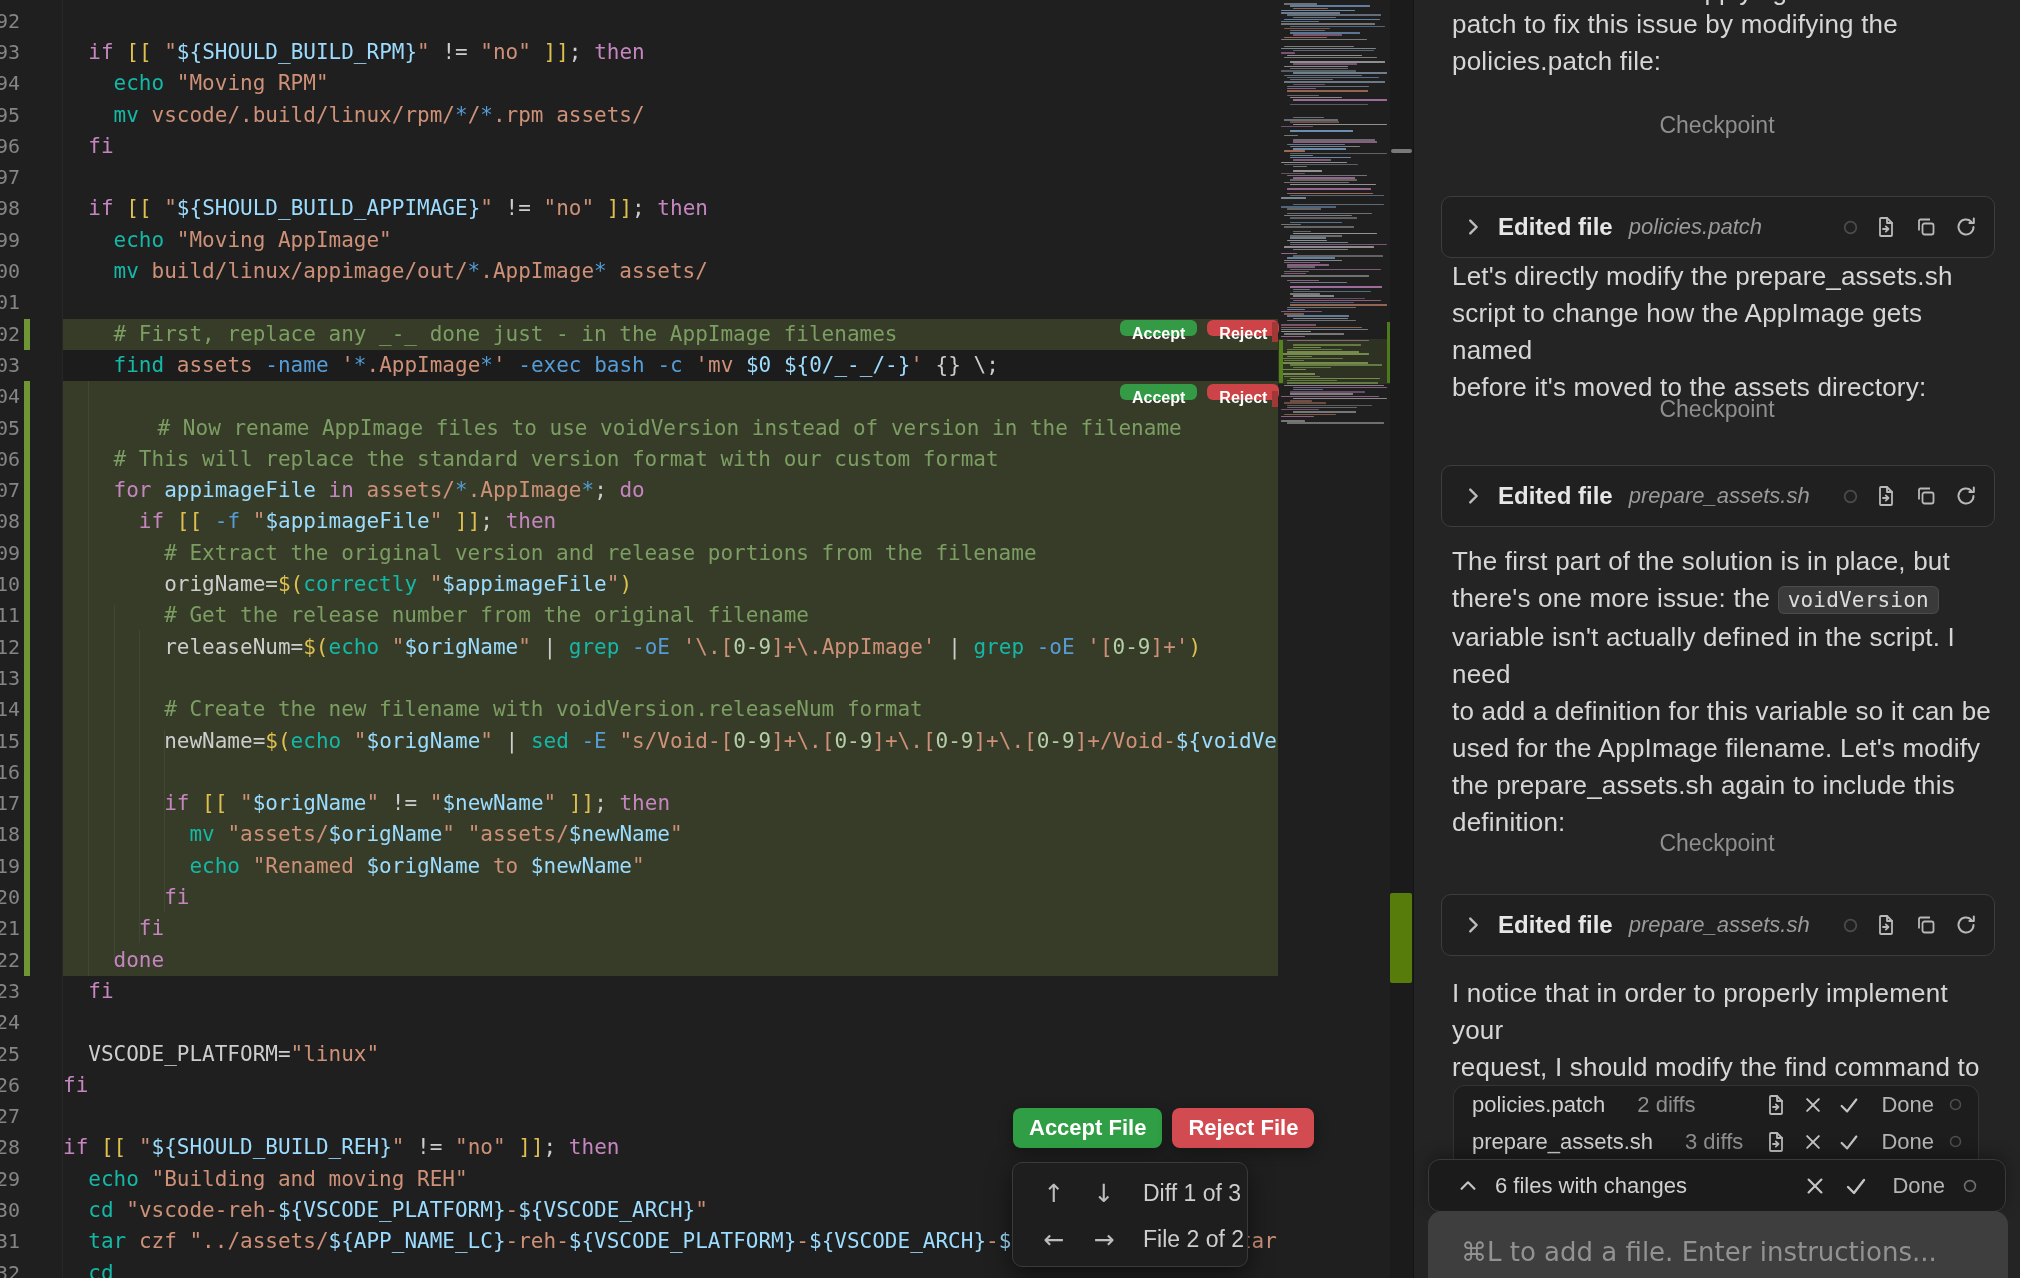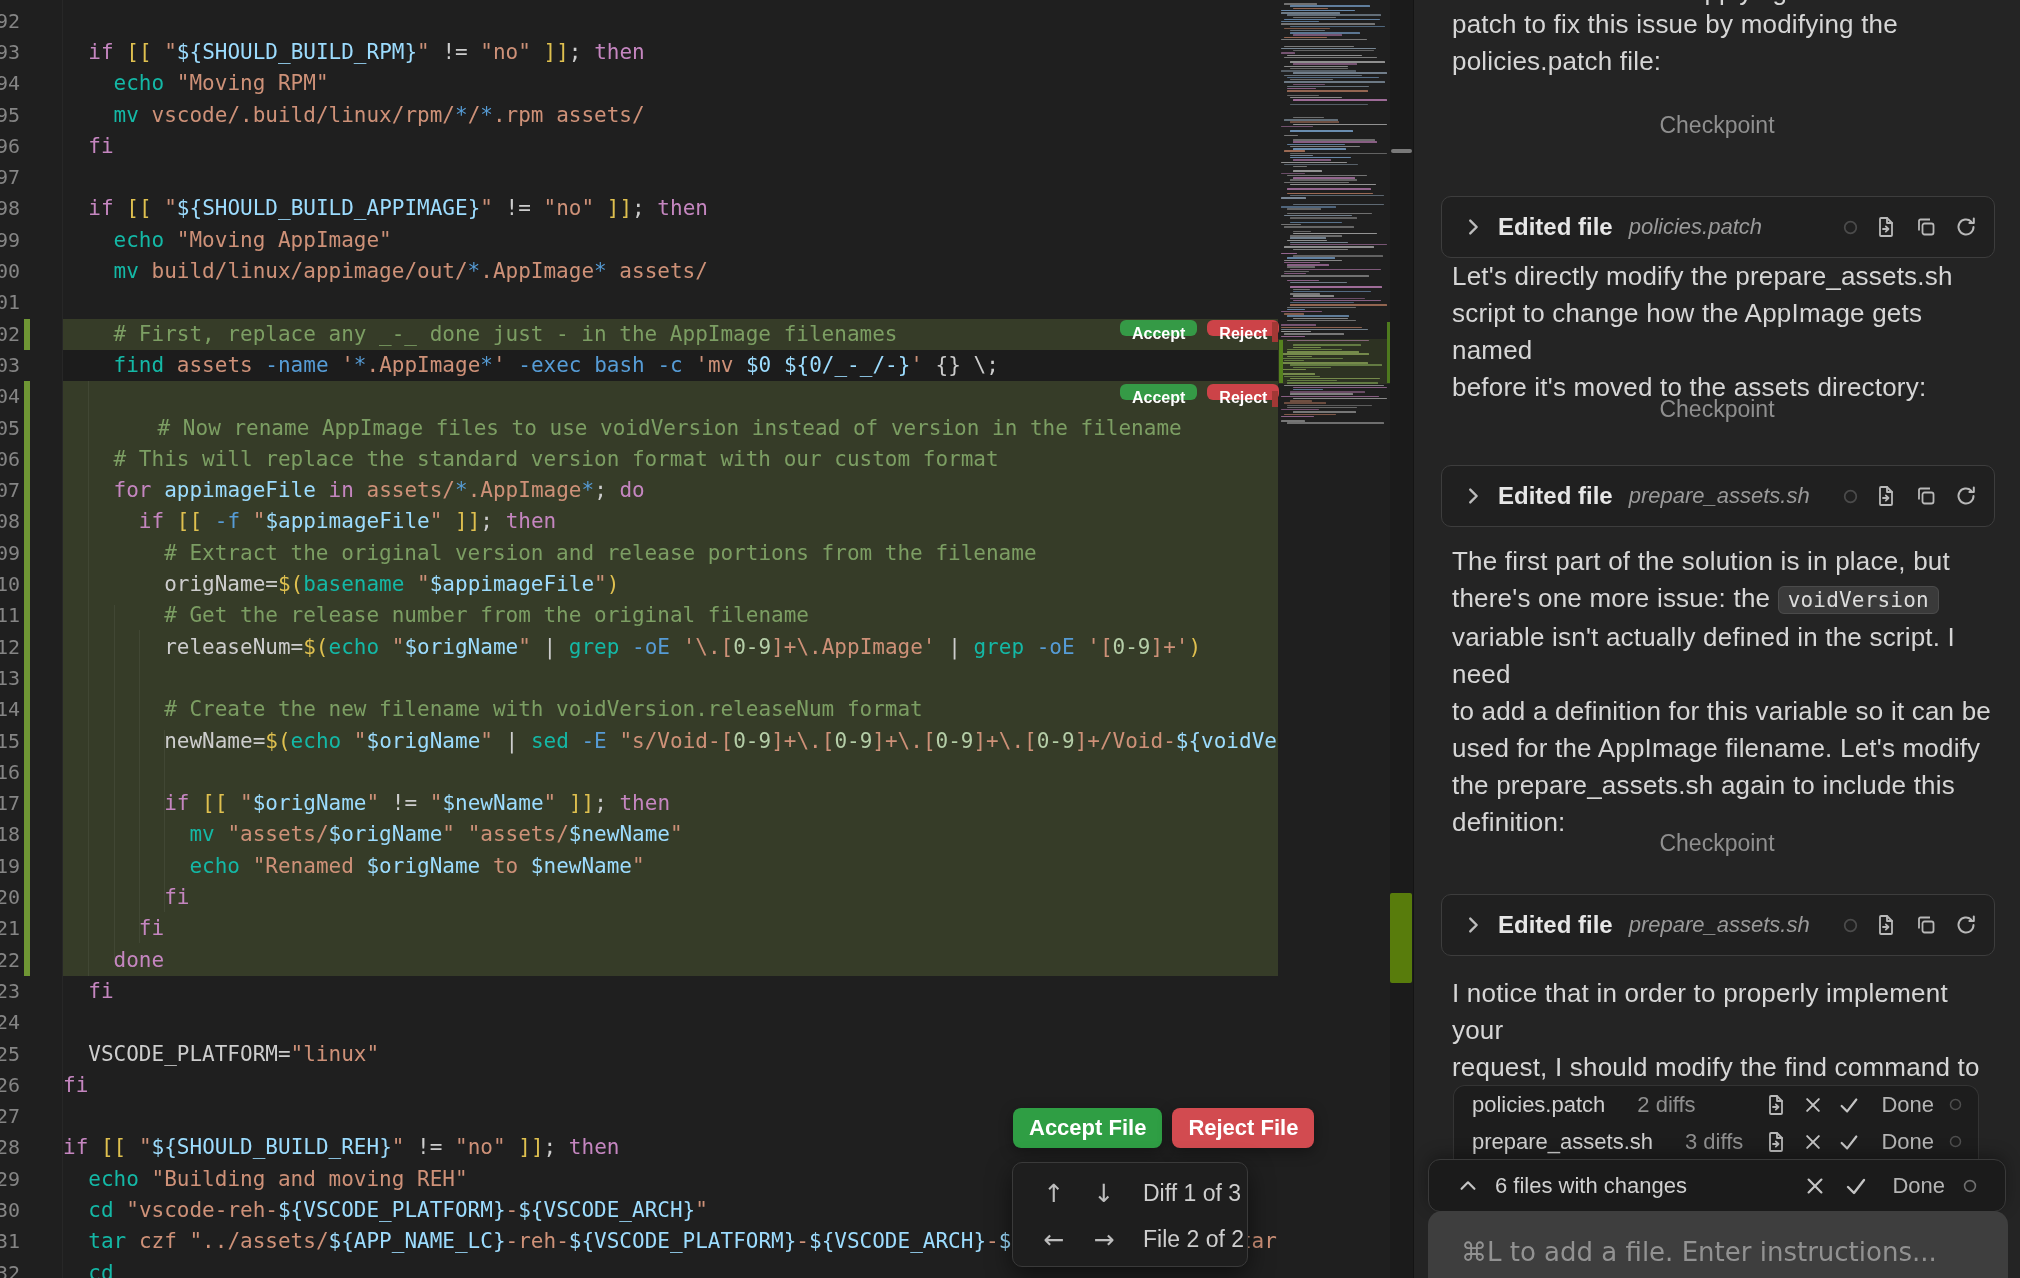--- a/index.html
+++ b/index.html
@@ -142,21 +142,21 @@
       <div class="gutter-bar" style="top: 506.45px; height: 31.3px;"></div>
       <div class="gutter-num" style="top: 506.45px;">408</div>
       <div class="code-line" style="top: 506.45px;"><span class="tk-p">      </span><span class="tk-k">if</span><span class="tk-p"> </span><span class="tk-b">[[</span><span class="tk-p"> </span><span class="tk-o">-f</span><span class="tk-p"> </span><span class="tk-s">"</span><span class="tk-v">$appimageFile</span><span class="tk-s">"</span><span class="tk-p"> </span><span class="tk-b">]]</span><span class="tk-p">; </span><span class="tk-k">then</span></div>
       <div class="rowbg g" style="top: 537.75px;"></div>
       <div class="gutter-bar" style="top: 537.75px; height: 31.3px;"></div>
       <div class="gutter-num" style="top: 537.75px;">409</div>
       <div class="code-line" style="top: 537.75px;"><span class="tk-p">        </span><span class="tk-c"># Extract the original version and release portions from the filename</span></div>
       <div class="rowbg g" style="top: 569.05px;"></div>
       <div class="gutter-bar" style="top: 569.05px; height: 31.3px;"></div>
       <div class="gutter-num" style="top: 569.05px;">410</div>
-      <div class="code-line" style="top: 569.05px;"><span class="tk-p">        origName=</span><span class="tk-b">$(</span><span class="tk-f">basename</span><span class="tk-p"> </span><span class="tk-s">"</span><span class="tk-v">$appimageFile</span><span class="tk-s">"</span><span class="tk-b">)</span></div>
+      <div class="code-line" style="top: 569.05px;"><span class="tk-p">        origName=</span><span class="tk-b">$(</span><span class="tk-f">correctly</span><span class="tk-p"> </span><span class="tk-s">"</span><span class="tk-v">$appimageFile</span><span class="tk-s">"</span><span class="tk-b">)</span></div>
       <div class="rowbg g" style="top: 600.35px;"></div>
       <div class="gutter-bar" style="top: 600.35px; height: 31.3px;"></div>
       <div class="gutter-num" style="top: 600.35px;">411</div>
       <div class="code-line" style="top: 600.35px;"><span class="tk-p">        </span><span class="tk-c"># Get the release number from the original filename</span></div>
       <div class="rowbg g" style="top: 631.65px;"></div>
       <div class="gutter-bar" style="top: 631.65px; height: 31.3px;"></div>
       <div class="gutter-num" style="top: 631.65px;">412</div>
       <div class="code-line" style="top: 631.65px;"><span class="tk-p">        releaseNum=</span><span class="tk-b">$(</span><span class="tk-f">echo</span><span class="tk-p"> </span><span class="tk-s">"</span><span class="tk-v">$origName</span><span class="tk-s">"</span><span class="tk-p"> | </span><span class="tk-f">grep</span><span class="tk-p"> </span><span class="tk-o">-oE</span><span class="tk-p"> </span><span class="tk-s">'\.[</span><span class="tk-n">0-9</span><span class="tk-s">]+\.AppImage'</span><span class="tk-p"> | </span><span class="tk-f">grep</span><span class="tk-p"> </span><span class="tk-o">-oE</span><span class="tk-p"> </span><span class="tk-s">'[</span><span class="tk-n">0-9</span><span class="tk-s">]+'</span><span class="tk-b">)</span></div>
       <div class="rowbg g" style="top: 662.95px;"></div>
       <div class="gutter-bar" style="top: 662.95px; height: 31.3px;"></div>

